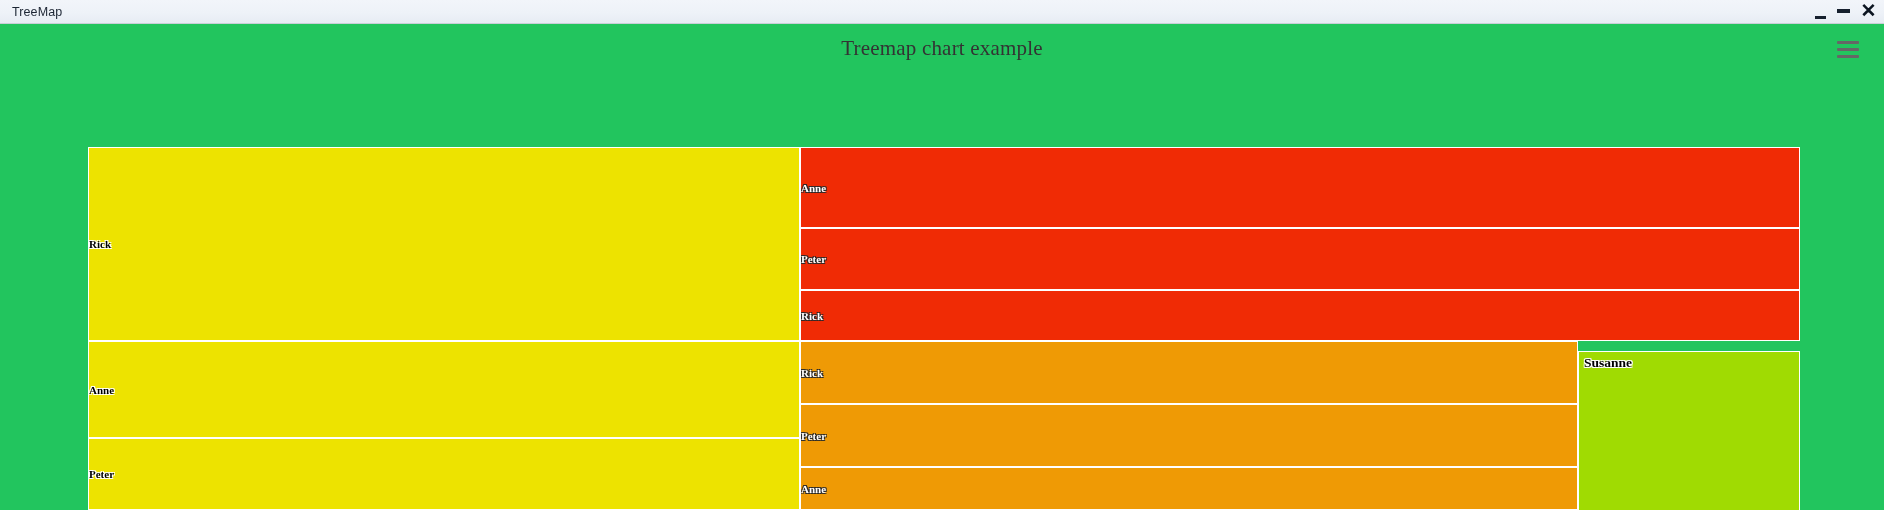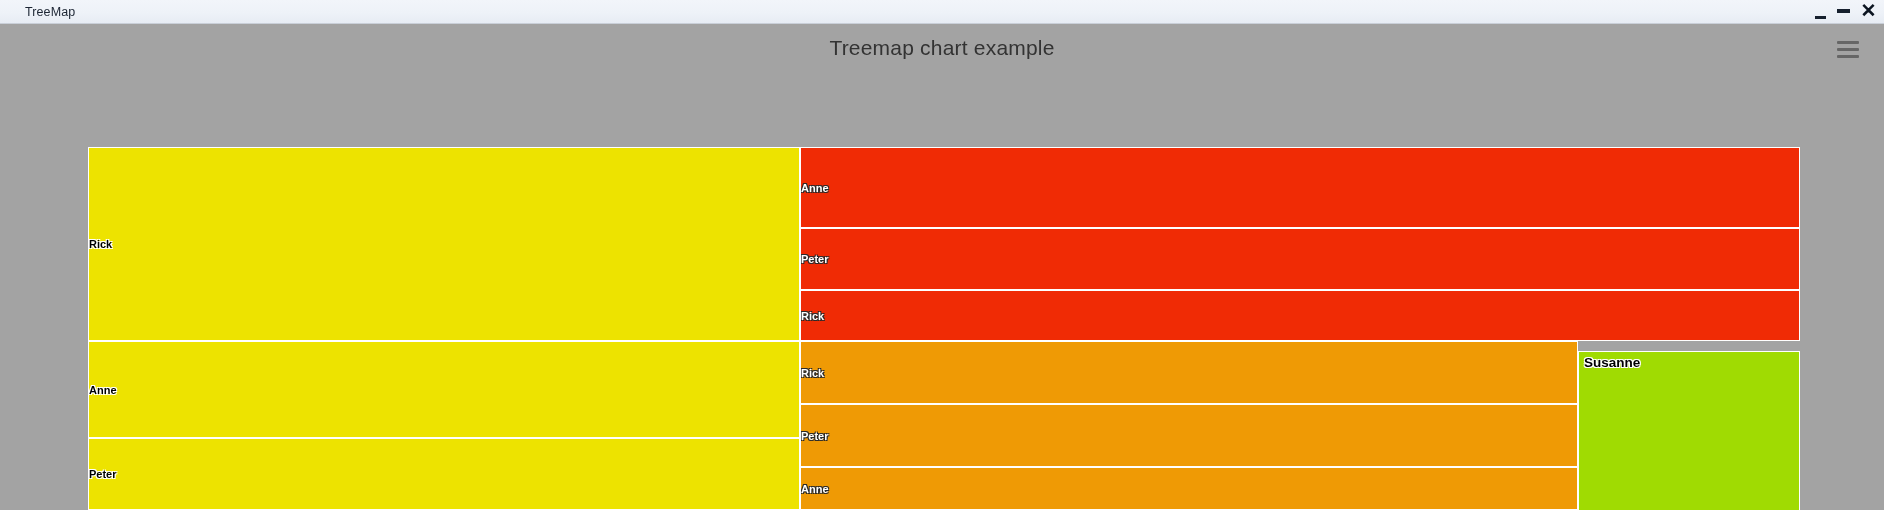--- a/index.html
+++ b/index.html
@@ -14,21 +14,21 @@
   .titlebar {
     position:absolute; left:0; top:0;
     width:1884px; height:24px;
     background:linear-gradient(to bottom, #f2f5fa 0%, #eef2f8 55%, #e7ecf4 100%);
     border-bottom:1px solid #c9cfd8;
     display:flex; align-items:center;
   }
   .titlebar-title {
     font-size:12.5px;
     color:#1c2533;
-    padding-left:25px;
+    padding-left:12px;
     letter-spacing:0.1px;
     white-space:nowrap;
   }
   .window-controls {
     margin-left:auto;
     display:flex; align-items:flex-end;
     height:24px;
     padding-right:7px;
     gap:9px;
   }
@@ -52,21 +52,22 @@
     font-size:19px; font-weight:bold;
     color:#0b1420;
     display:flex; align-items:center; justify-content:center;
     padding-bottom:4px;
   }
 
   
   .chart-root {
     position:absolute; left:0; top:24px;
     width:1884px; height:486px;
-    background:#a3a3a3;
+    background:#22c55e;
+    font-family:Liberation Serif, serif;
   }
   .chart-title {
     position:absolute;
     left:0; top:12px; width:1884px;
     text-align:center;
     font-size:21px;
     color:#333333;
     font-weight:normal;
     letter-spacing:0.2px;
   }

